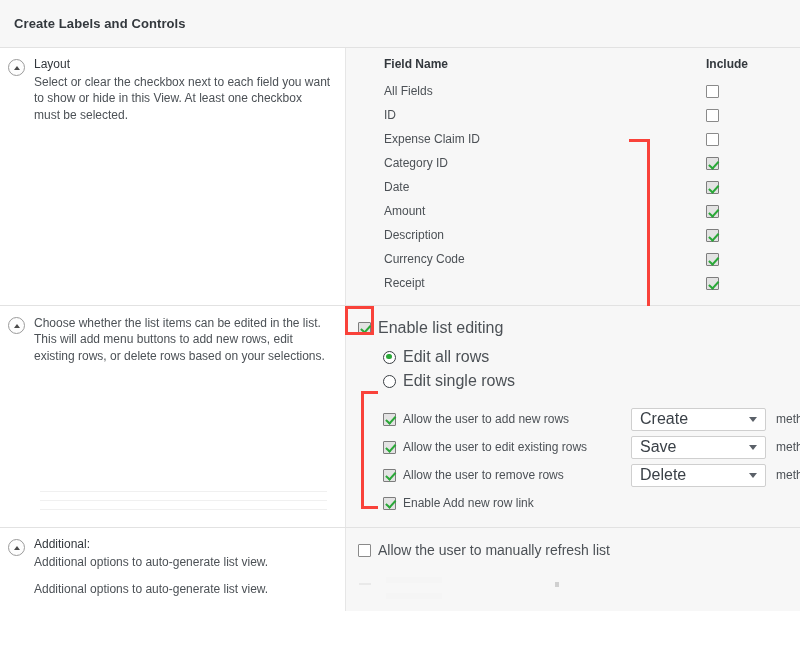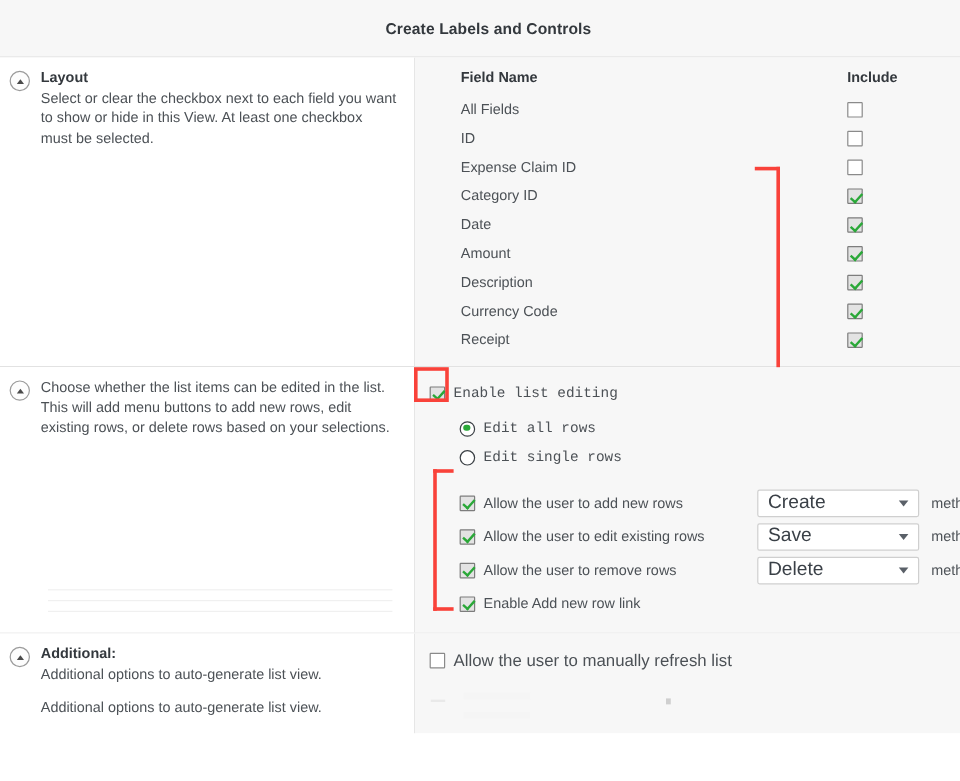--- a/index.html
+++ b/index.html
@@ -19,21 +19,20 @@
 
   
   .wiz-header {
     height: 48px;
     background: #f7f7f7;
     border-bottom: 1px solid #e2e2e2;
     display: flex;
     align-items: center;
     padding: 0 0 0 14px;
     box-sizing: border-box;
-    justify-content: center;
   }
   .wiz-header-title {
     font-size: 13px;
     font-weight: bold;
     color: #33383d;
     letter-spacing: .1px;
   }
 
   
   .section {
@@ -80,21 +79,21 @@
   .toggle-icon i {
     display: block;
     width: 0; height: 0;
     border-left: 3.5px solid transparent;
     border-right: 3.5px solid transparent;
     border-bottom: 4.5px solid #4a4a4a;
   }
 
   .sec-text { flex: 1; }
   .sec-title {
-    font-weight: bold;
+    font-weight: normal;
     font-size: 12px;
     color: #33383d;
     margin-bottom: 2px;
     line-height: 15px;
   }
   .sec-desc {
     font-size: 12px;
     line-height: 16.4px;
     color: #4c5156;
   }
@@ -210,23 +209,22 @@
   }
 
   
   .opt-row {
     display: flex;
     align-items: center;
     height: 22px;
   }
   .opt-row .lbl {
     margin-left: 7px;
-    font-size: 12px;
+    font-size: 16px;
     color: #4c5156;
-    font-family: Liberation Mono, monospace;
   }
   .radio-group { margin-left: 25px; margin-top: 6px; }
   .radio-group .opt-row { height: 24px; }
 
   .perm-list { margin-left: 25px; margin-top: 12px; }
   .perm-row {
     display: flex;
     align-items: center;
     height: 28px;
   }

